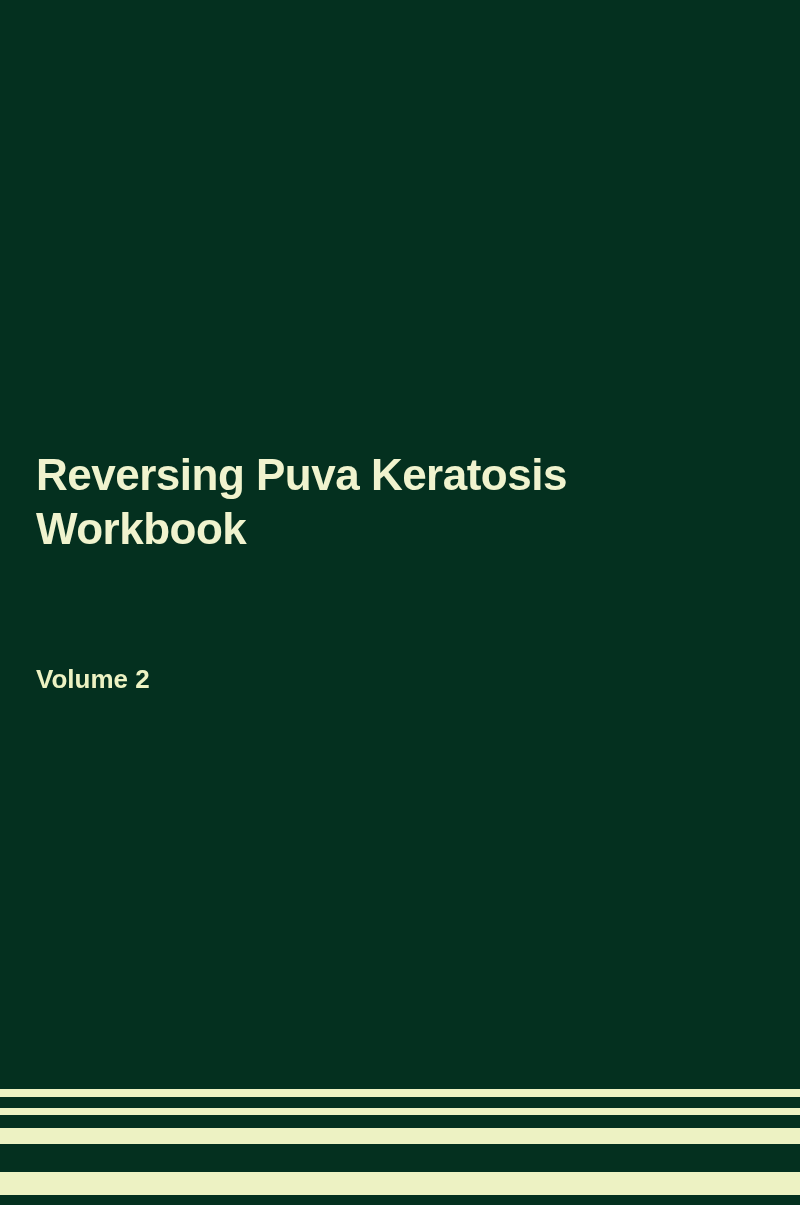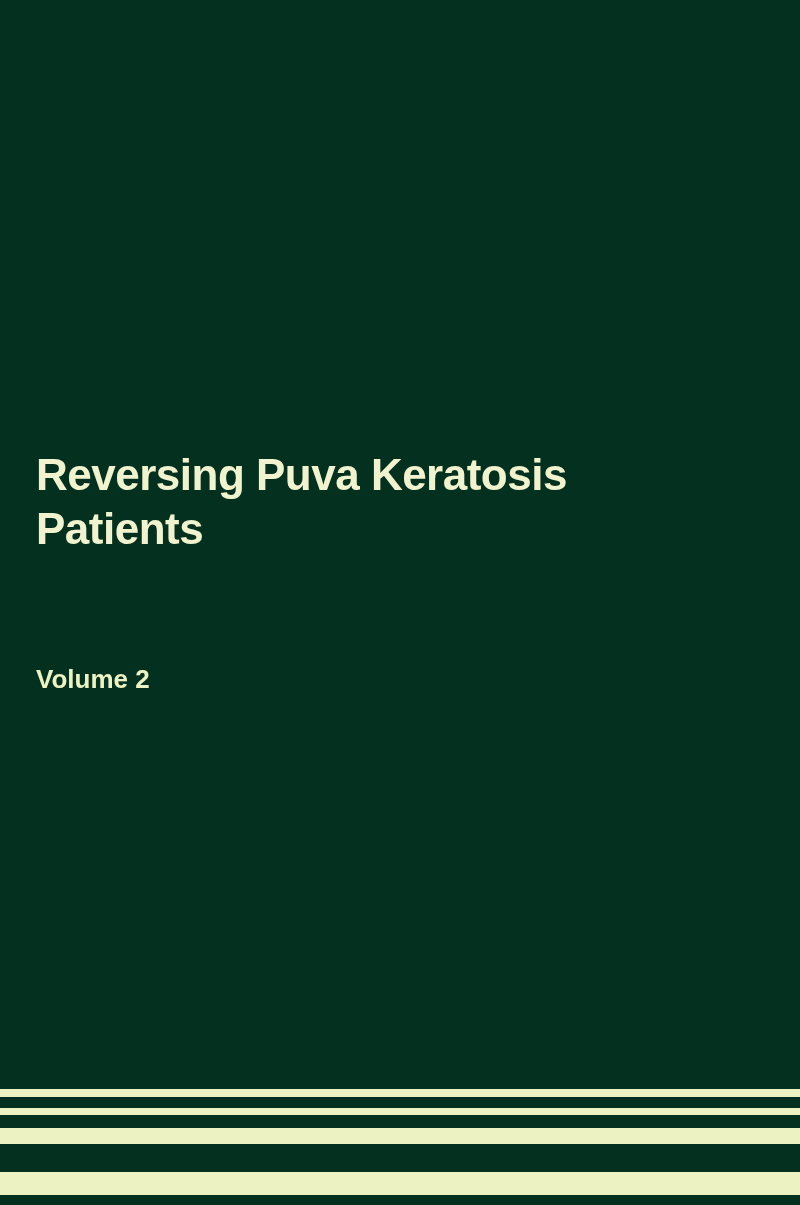--- a/index.html
+++ b/index.html
@@ -71,21 +71,21 @@
     background: #04301F;
   }
 </style>
 </head>
 <body>
 
 <div class="cover">
 
   <div class="title-block">
     <div class="title-line">Reversing Puva Keratosis</div>
-    <div class="title-line">Patients</div>
+    <div class="title-line">Workbook</div>
   </div>
 
 
   <div class="volume">Volume 2</div>
 
   <div class="stripe stripe-1"></div>
   <div class="stripe stripe-2"></div>
   <div class="stripe stripe-3"></div>
   <div class="publisher-band">
     

